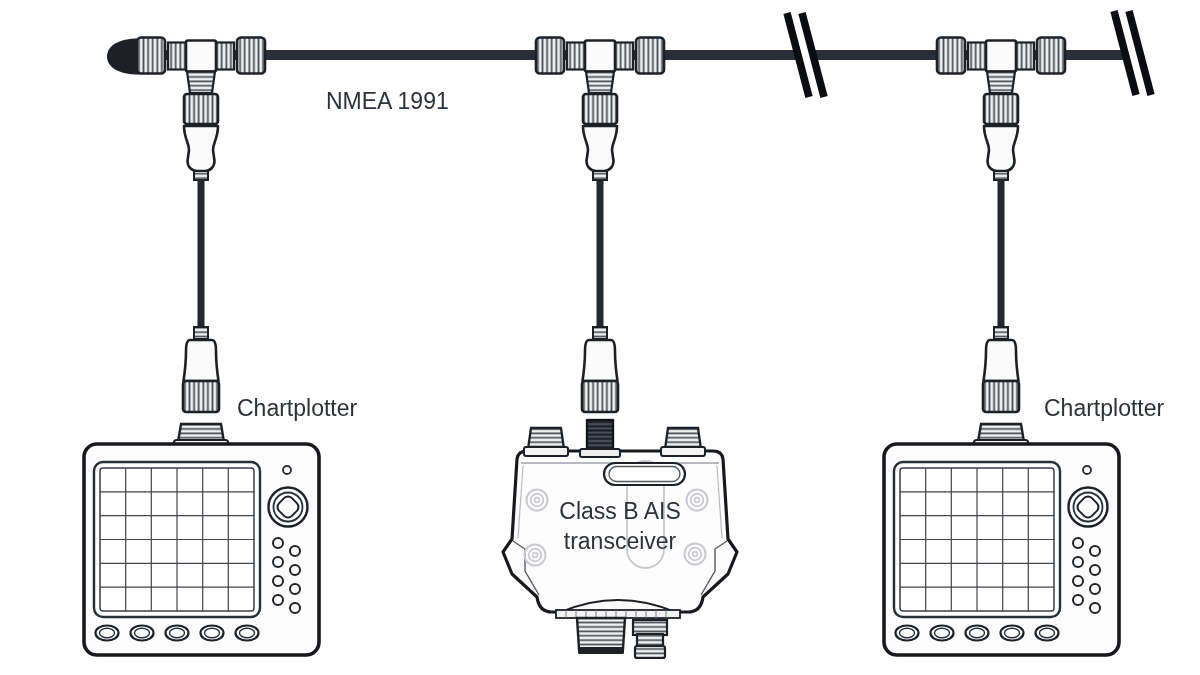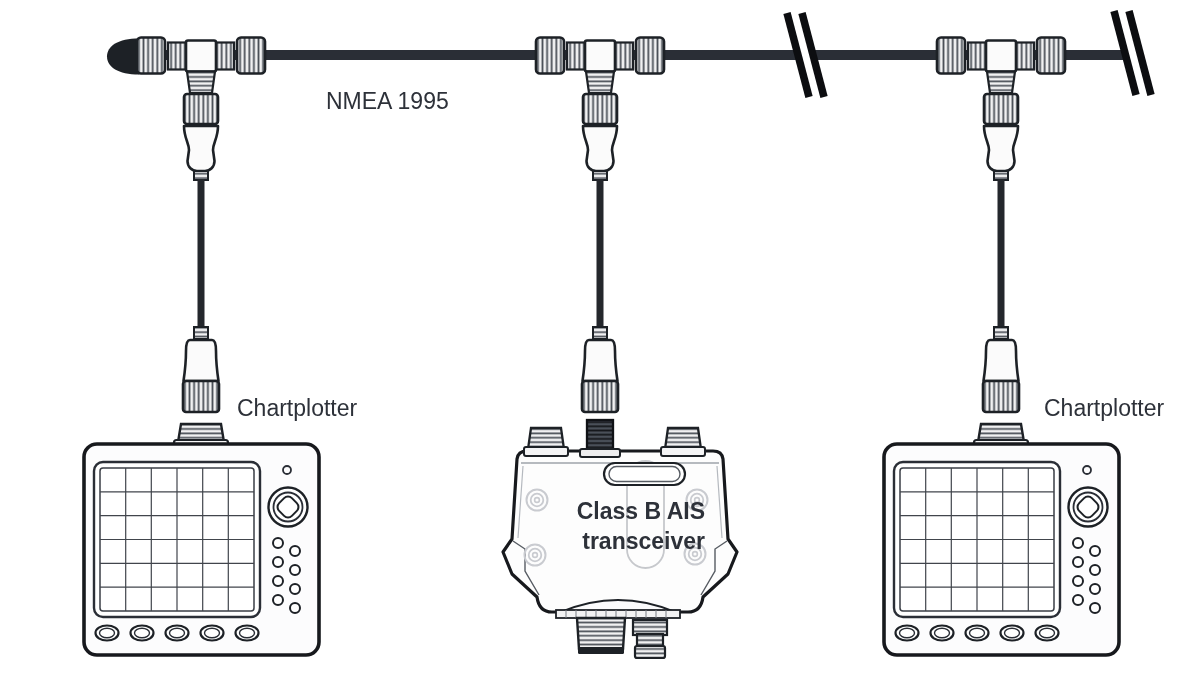--- a/index.html
+++ b/index.html
@@ -1,19 +1,19 @@
 <!DOCTYPE html>
 <html><head>
 <meta charset="utf-8">
 <style>
   html,body{margin:0;padding:0;background:#ffffff;}
   #stage{position:relative;width:1200px;height:675px;background:#ffffff;overflow:hidden;
          font-family:"Liberation Sans",sans-serif;}
   .lbl{position:absolute;color:#2d3139;font-size:23px;line-height:1.3;white-space:nowrap;}
-  .lbl.center{white-space:normal;text-align:right;font-weight:bold;}
+  .lbl.center{white-space:normal;text-align:center;}
   svg{position:absolute;left:0;top:0;}
 </style>
 </head>
 <body>
 
 <div id="stage">
 
 <svg width="1200" height="675" viewBox="0 0 1200 675">
   <defs>
     <pattern id="vr" width="4.6" height="10" patternUnits="userSpaceOnUse">
@@ -162,18 +162,18 @@
     <rect x="556" y="610" width="124" height="8" fill="#f2f2f3" stroke="#1d2126" stroke-width="1.8"></rect>
     <path d="M566 610V618M576 610V618M586 610V618M596 610V618M606 610V618M616 610V618M626 610V618M636 610V618M646 610V618M656 610V618M666 610V618" stroke="#7a7e85" stroke-width="1" fill="none"></path>
     <path d="M 577,618 L 625,618 L 623,649 L 579,649 Z" fill="url(#hr)" stroke="#1d2126" stroke-width="2.4"></path>
     <rect x="578" y="647" width="46" height="7" rx="1.5" fill="#1d2126"></rect>
     <rect x="633" y="620" width="34" height="15" fill="url(#hr)" stroke="#1d2126" stroke-width="2.2"></rect>
     <rect x="637" y="634" width="26" height="13" fill="url(#hr)" stroke="#1d2126" stroke-width="2.2"></rect>
     <rect x="635" y="646" width="30" height="12" rx="2" fill="url(#hr)" stroke="#1d2126" stroke-width="2.2"></rect>
   </g>
 </svg>
 
-<div class="lbl" style="left:326px;top:87px;">NMEA 1995</div>
+<div class="lbl" style="left:326px;top:87px;">NMEA 1991</div>
 <div class="lbl" style="left:237px;top:394px;">Chartplotter</div>
 <div class="lbl" style="left:1044px;top:394px;">Chartplotter</div>
 <div class="lbl center" style="left:535px;top:497px;width:170px;">Class B AIS transceiver</div>
 
 </div>
 
 </body></html>

